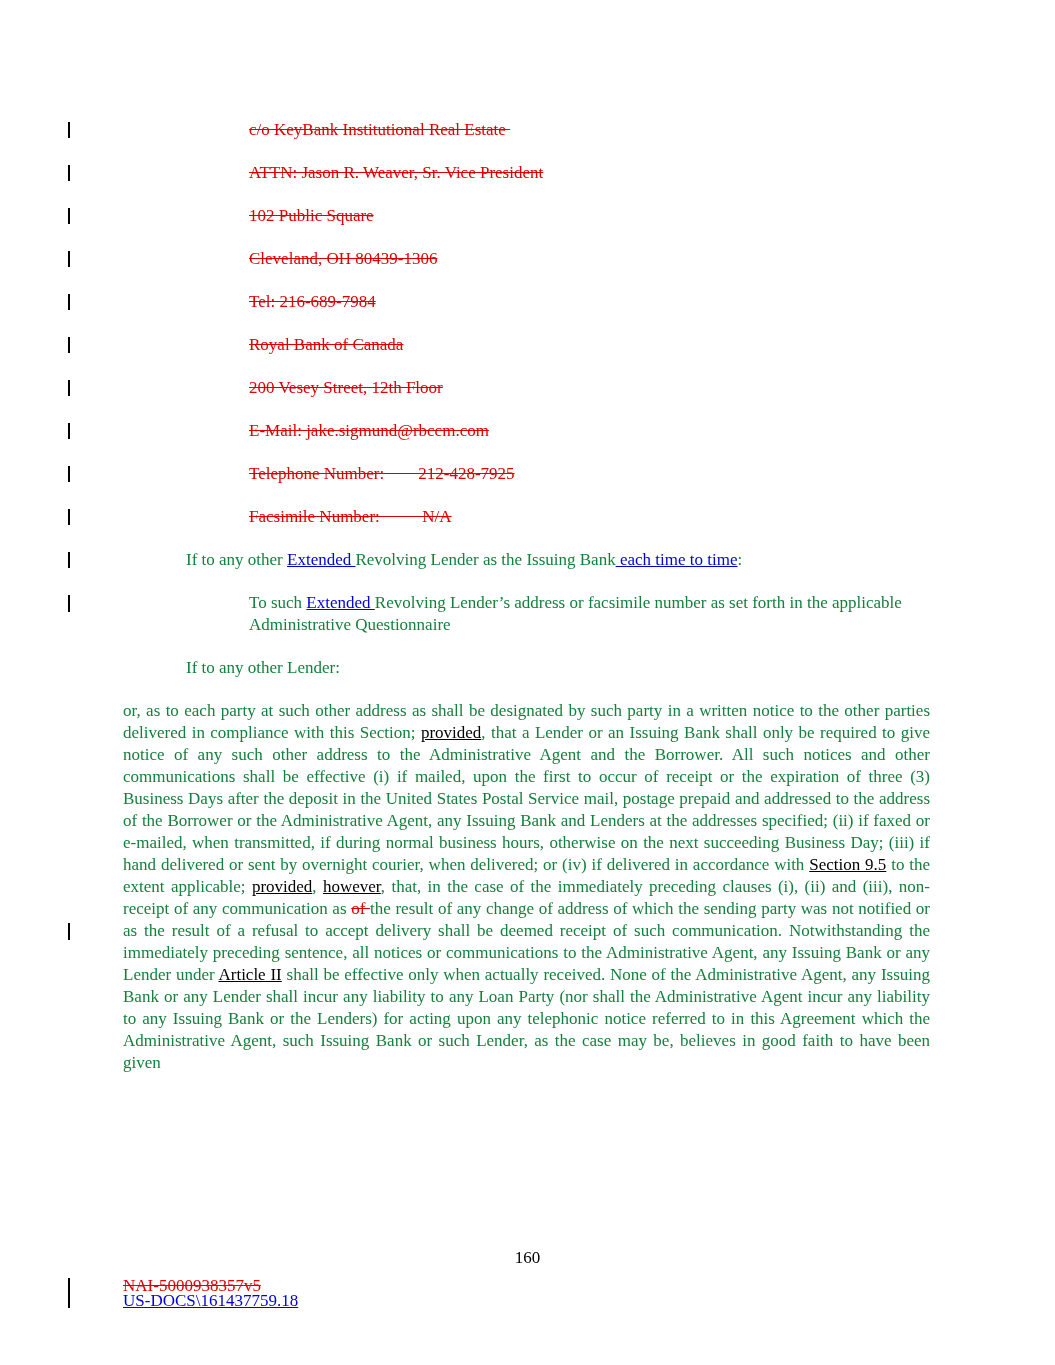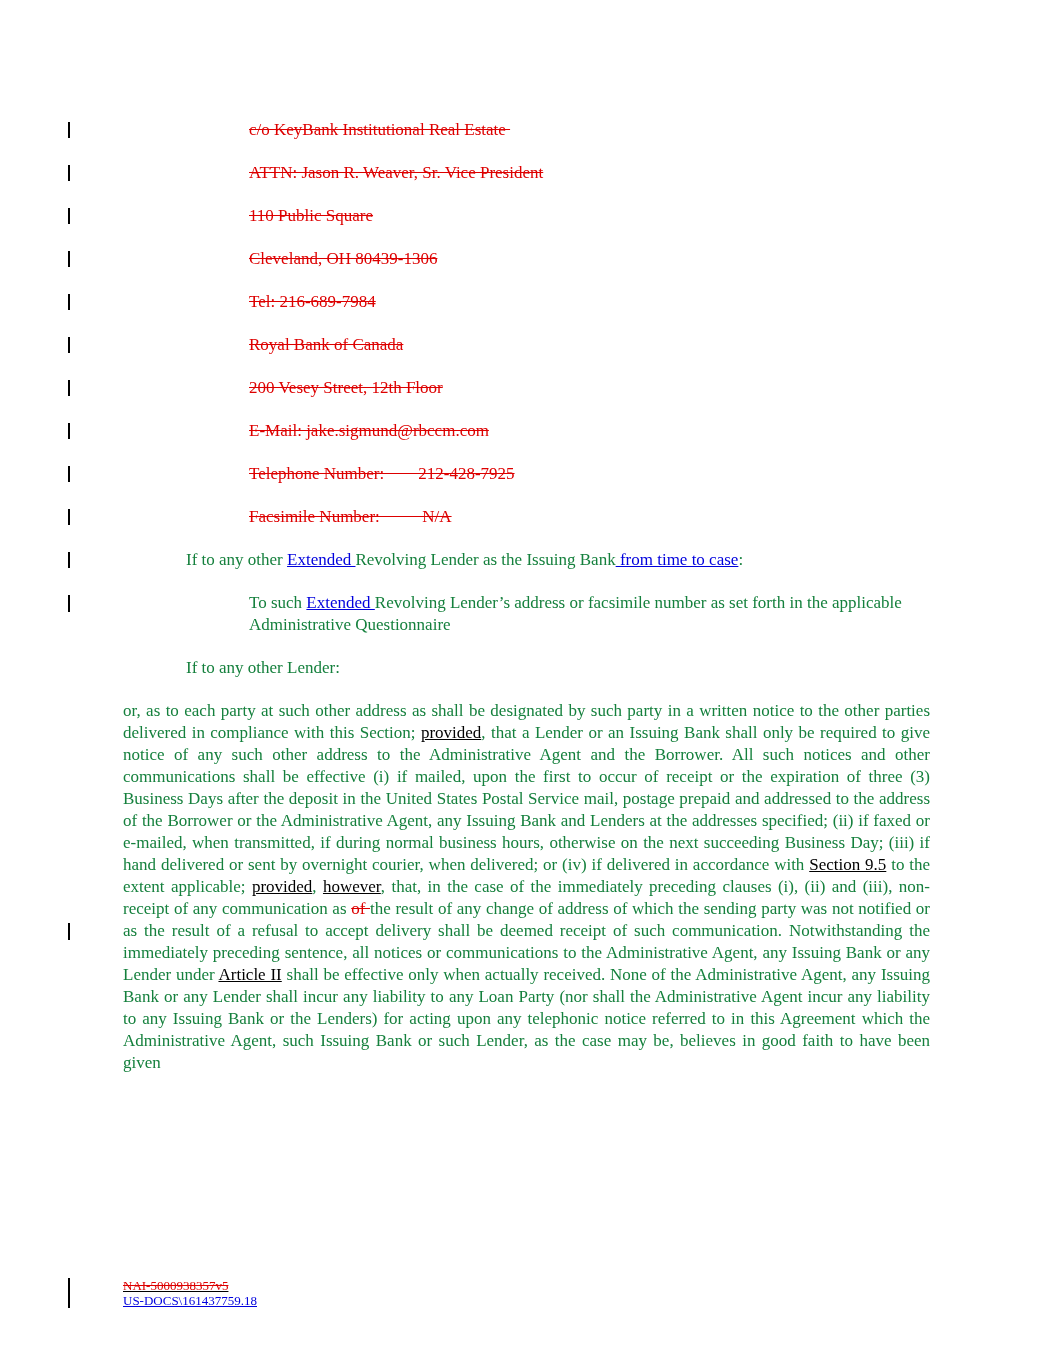--- a/index.html
+++ b/index.html
@@ -54,43 +54,43 @@
     left: 0;
     right: 0;
     top: 1248px;
     text-align: center;
     font-size: 17px;
   }
   .footer {
     position: absolute;
     left: 123px;
     top: 1278px;
-    font-size: 13px;
+    font-size: 17px;
     line-height: 15px;
-    text-decoration: underline;
   }
 </style>
 </head>
 <body>
 
 <div class="sheet">
   <div class="content" id="doc-content">
       <div class="block indent-2"><span class="changebar" style="top: 3px; bottom: 3px;"></span><span class="del">c/o KeyBank Institutional Real Estate&nbsp;</span></div>
       <div class="block indent-2"><span class="changebar" style="top: 3px; bottom: 3px;"></span><span class="del">ATTN: Jason R. Weaver, Sr. Vice President</span></div>
-      <div class="block indent-2"><span class="changebar" style="top: 3px; bottom: 3px;"></span><span class="del">110 Public Square</span></div>
+      <div class="block indent-2"><span class="changebar" style="top: 3px; bottom: 3px;"></span><span class="del">102 Public Square</span></div>
       <div class="block indent-2"><span class="changebar" style="top: 3px; bottom: 3px;"></span><span class="del">Cleveland, OH 80439-1306</span></div>
       <div class="block indent-2"><span class="changebar" style="top: 3px; bottom: 3px;"></span><span class="del">Tel: 216-689-7984</span></div>
       <div class="block indent-2"><span class="changebar" style="top: 3px; bottom: 3px;"></span><span class="del">Royal Bank of Canada</span></div>
       <div class="block indent-2"><span class="changebar" style="top: 3px; bottom: 3px;"></span><span class="del">200 Vesey Street, 12th Floor</span></div>
       <div class="block indent-2"><span class="changebar" style="top: 3px; bottom: 3px;"></span><span class="del">E-Mail: jake.sigmund@rbccm.com</span></div>
       <div class="block indent-2"><span class="changebar" style="top: 3px; bottom: 3px;"></span><span class="del">Telephone Number:&nbsp;&nbsp;&nbsp;&nbsp;&nbsp;&nbsp;&nbsp;&nbsp;212-428-7925</span></div>
       <div class="block indent-2"><span class="changebar" style="top: 3px; bottom: 3px;"></span><span class="del">Facsimile Number:&nbsp;&nbsp;&nbsp;&nbsp;&nbsp;&nbsp;&nbsp;&nbsp;&nbsp;&nbsp;N/A</span></div>
-      <div class="block indent-1"><span class="changebar" style="top: 3px; bottom: 3px;"></span><span class="run">If to any other </span><span class="ins">Extended </span><span class="run">Revolving Lender as the Issuing Bank</span><span class="ins"> from time to case</span><span class="run">:</span></div>
+      <div class="block indent-1"><span class="changebar" style="top: 3px; bottom: 3px;"></span><span class="run">If to any other </span><span class="ins">Extended </span><span class="run">Revolving Lender as the Issuing Bank</span><span class="ins"> each time to time</span><span class="run">:</span></div>
       <div class="block indent-2"><span class="changebar" style="top: 3px; height: 17px;"></span><span class="run">To such </span><span class="ins">Extended </span><span class="run">Revolving Lender’s address or facsimile number as set forth in the applicable Administrative Questionnaire</span></div>
       <div class="block indent-1"><span class="run">If to any other Lender:</span></div>
       <div class="block indent-0 justify"><span class="changebar" style="top: 223px; height: 17px;"></span><span class="run">or, as to each party at such other address as shall be designated by such party in a written notice to the other parties delivered in compliance with this Section; </span><span class="u">provided</span><span class="run">, that a Lender or an Issuing Bank shall only be required to give notice of any such other address to the Administrative Agent and the Borrower. All such notices and other communications shall be effective (i) if mailed, upon the first to occur of receipt or the expiration of three (3) Business Days after the deposit in the United States Postal Service mail, postage prepaid and addressed to the address of the Borrower or the Administrative Agent, any Issuing Bank and Lenders at the addresses specified; (ii) if faxed or e-mailed, when transmitted, if during normal business hours, otherwise on the next succeeding Business Day; (iii) if hand delivered or sent by overnight courier, when delivered; or (iv) if delivered in accordance with </span><span class="u">Section 9.5</span><span class="run"> to the extent applicable; </span><span class="u">provided</span><span class="run">, </span><span class="u">however</span><span class="run">, that, in the case of the immediately preceding clauses (i), (ii) and (iii), non-receipt of any communication as </span><span class="del">of </span><span class="run">the result of any change of address of which the sending party was not notified or as the result of a refusal to accept delivery shall be deemed receipt of such communication. Notwithstanding the immediately preceding sentence, all notices or communications to the Administrative Agent, any Issuing Bank or any Lender under </span><span class="u">Article II</span><span class="run"> shall be effective only when actually received. None of the Administrative Agent, any Issuing Bank or any Lender shall incur any liability to any Loan Party (nor shall the Administrative Agent incur any liability to any Issuing Bank or the Lenders) for acting upon any telephonic notice referred to in this Agreement which the Administrative Agent, such Issuing Bank or such Lender, as the case may be, believes in good faith to have been given</span></div>
     </div>
+  <div class="pagenum">160</div>
   <div class="footer" id="doc-footer">
       <span class="changebar" style="top: 0px; bottom: 0px;"></span>
       <div><span class="del">NAI-5000938357v5</span></div>
       <div><span class="ins">US-DOCS\161437759.18</span></div>
     </div>
 </div>
 
 </body></html>

